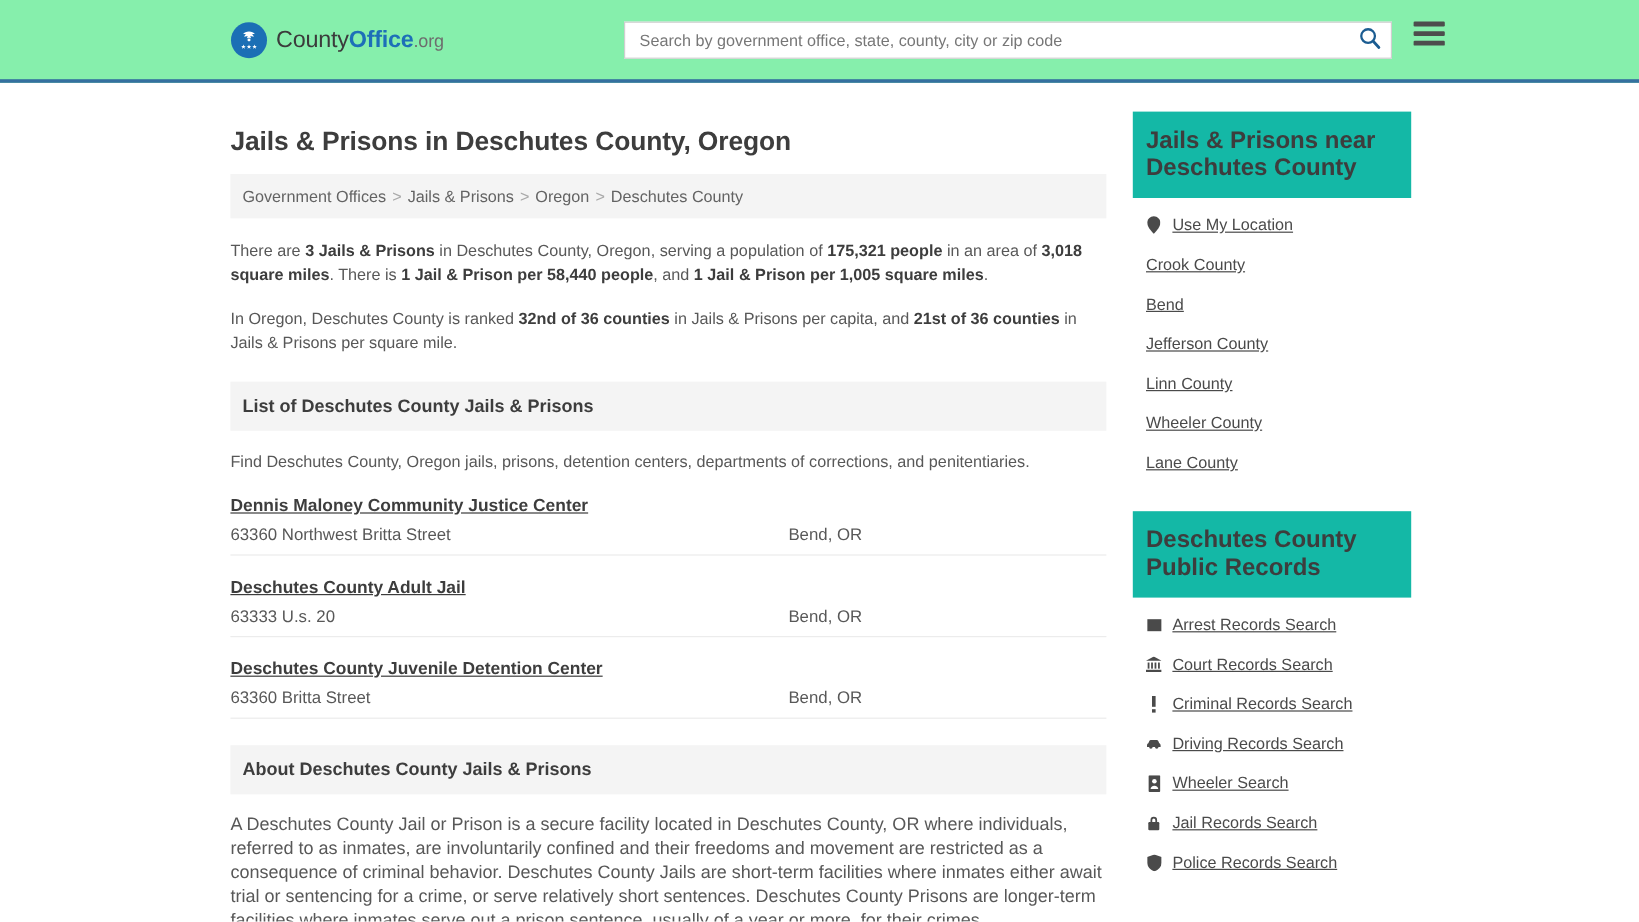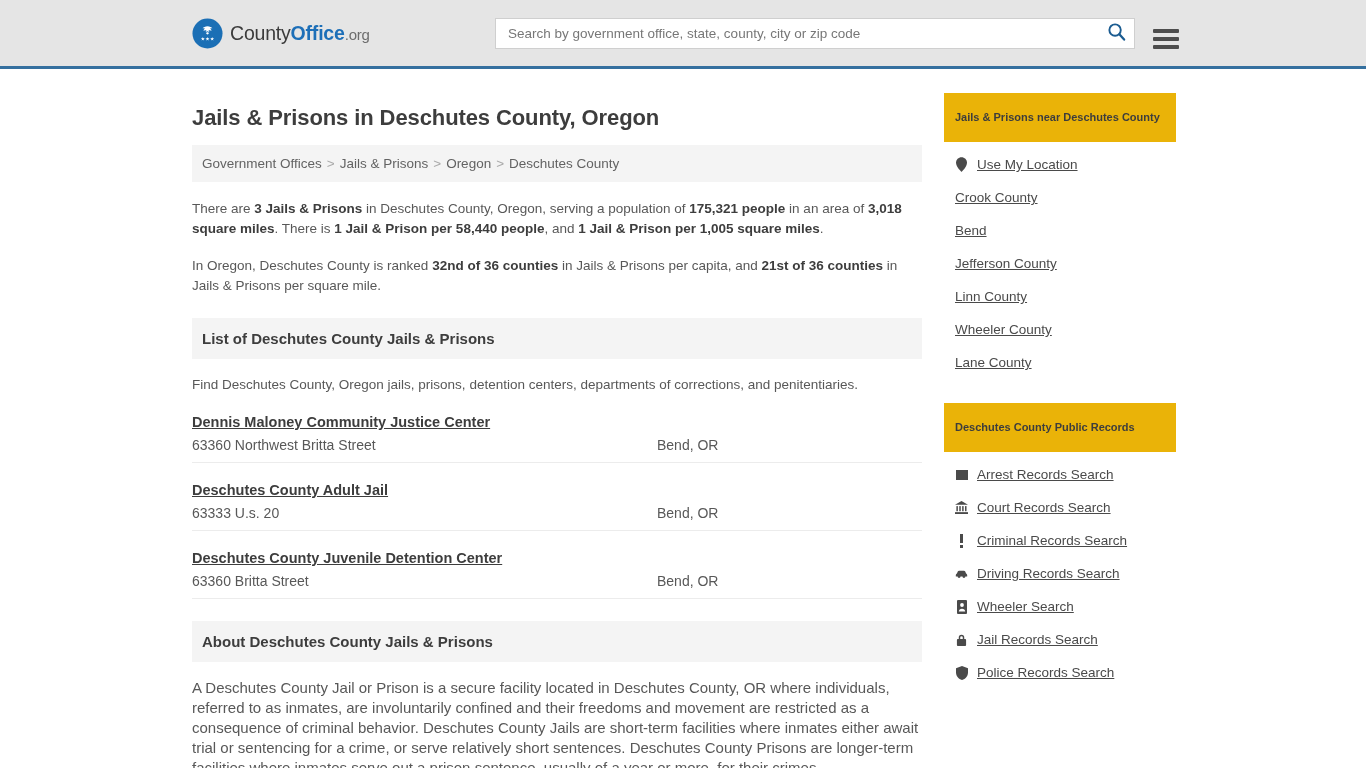--- a/index.html
+++ b/index.html
@@ -8,21 +8,21 @@
     width: 1366px; height: 768px;
     overflow: hidden;
     background: #ffffff;
     font-family: "Liberation Sans", sans-serif;
     color: #4a4a4a;
   }
 
   
   .site-header {
     height: 69px;
-    background: #e5e5e5;
+    background: #86efac;
     border-bottom: 3px solid #35709f;
     display: flex;
     align-items: center;
     position: relative;
   }
   .logo-wrap {
     position: absolute;
     left: 192px;
     display: flex;
     align-items: center;
@@ -34,23 +34,23 @@
     font-size: 19.5px;
     letter-spacing: -0.2px;
     white-space: nowrap;
     color: #3b3b3b;
   }
   .logo-text .b { font-weight: bold; color: #1d6fb8; }
   .logo-text .org { font-size: 15px; color: #6d6d6d; }
 
   .search-area {
     position: absolute;
-    left: 495px;
-    display: flex;
-    align-items: flex-end;
+    left: 520px;
+    display: flex;
+    align-items: flex-start;
     gap: 18px;
   }
   .search-box {
     width: 640px;
     height: 31px;
     background: #fff;
     border: 1px solid #cfcfcf;
     display: flex;
     align-items: center;
     padding: 0 8px 0 10px;
@@ -149,23 +149,23 @@
 
   .about-para {
     font-size: 15px;
     line-height: 20px;
     color: #585858;
     margin: 16px 0 0 0;
   }
 
   
   .side-head {
-    background: #eab308;
+    background: #14b8a6;
     padding: 13px 11px;
-    font-size: 11px;
+    font-size: 20px;
     font-weight: bold;
     color: #3d3d3d;
     line-height: 23px;
     margin-top: 24px;
   }
   .side-list { margin-top: 6px; }
   .side-link-row {
     display: flex;
     align-items: center;
     gap: 9px;

